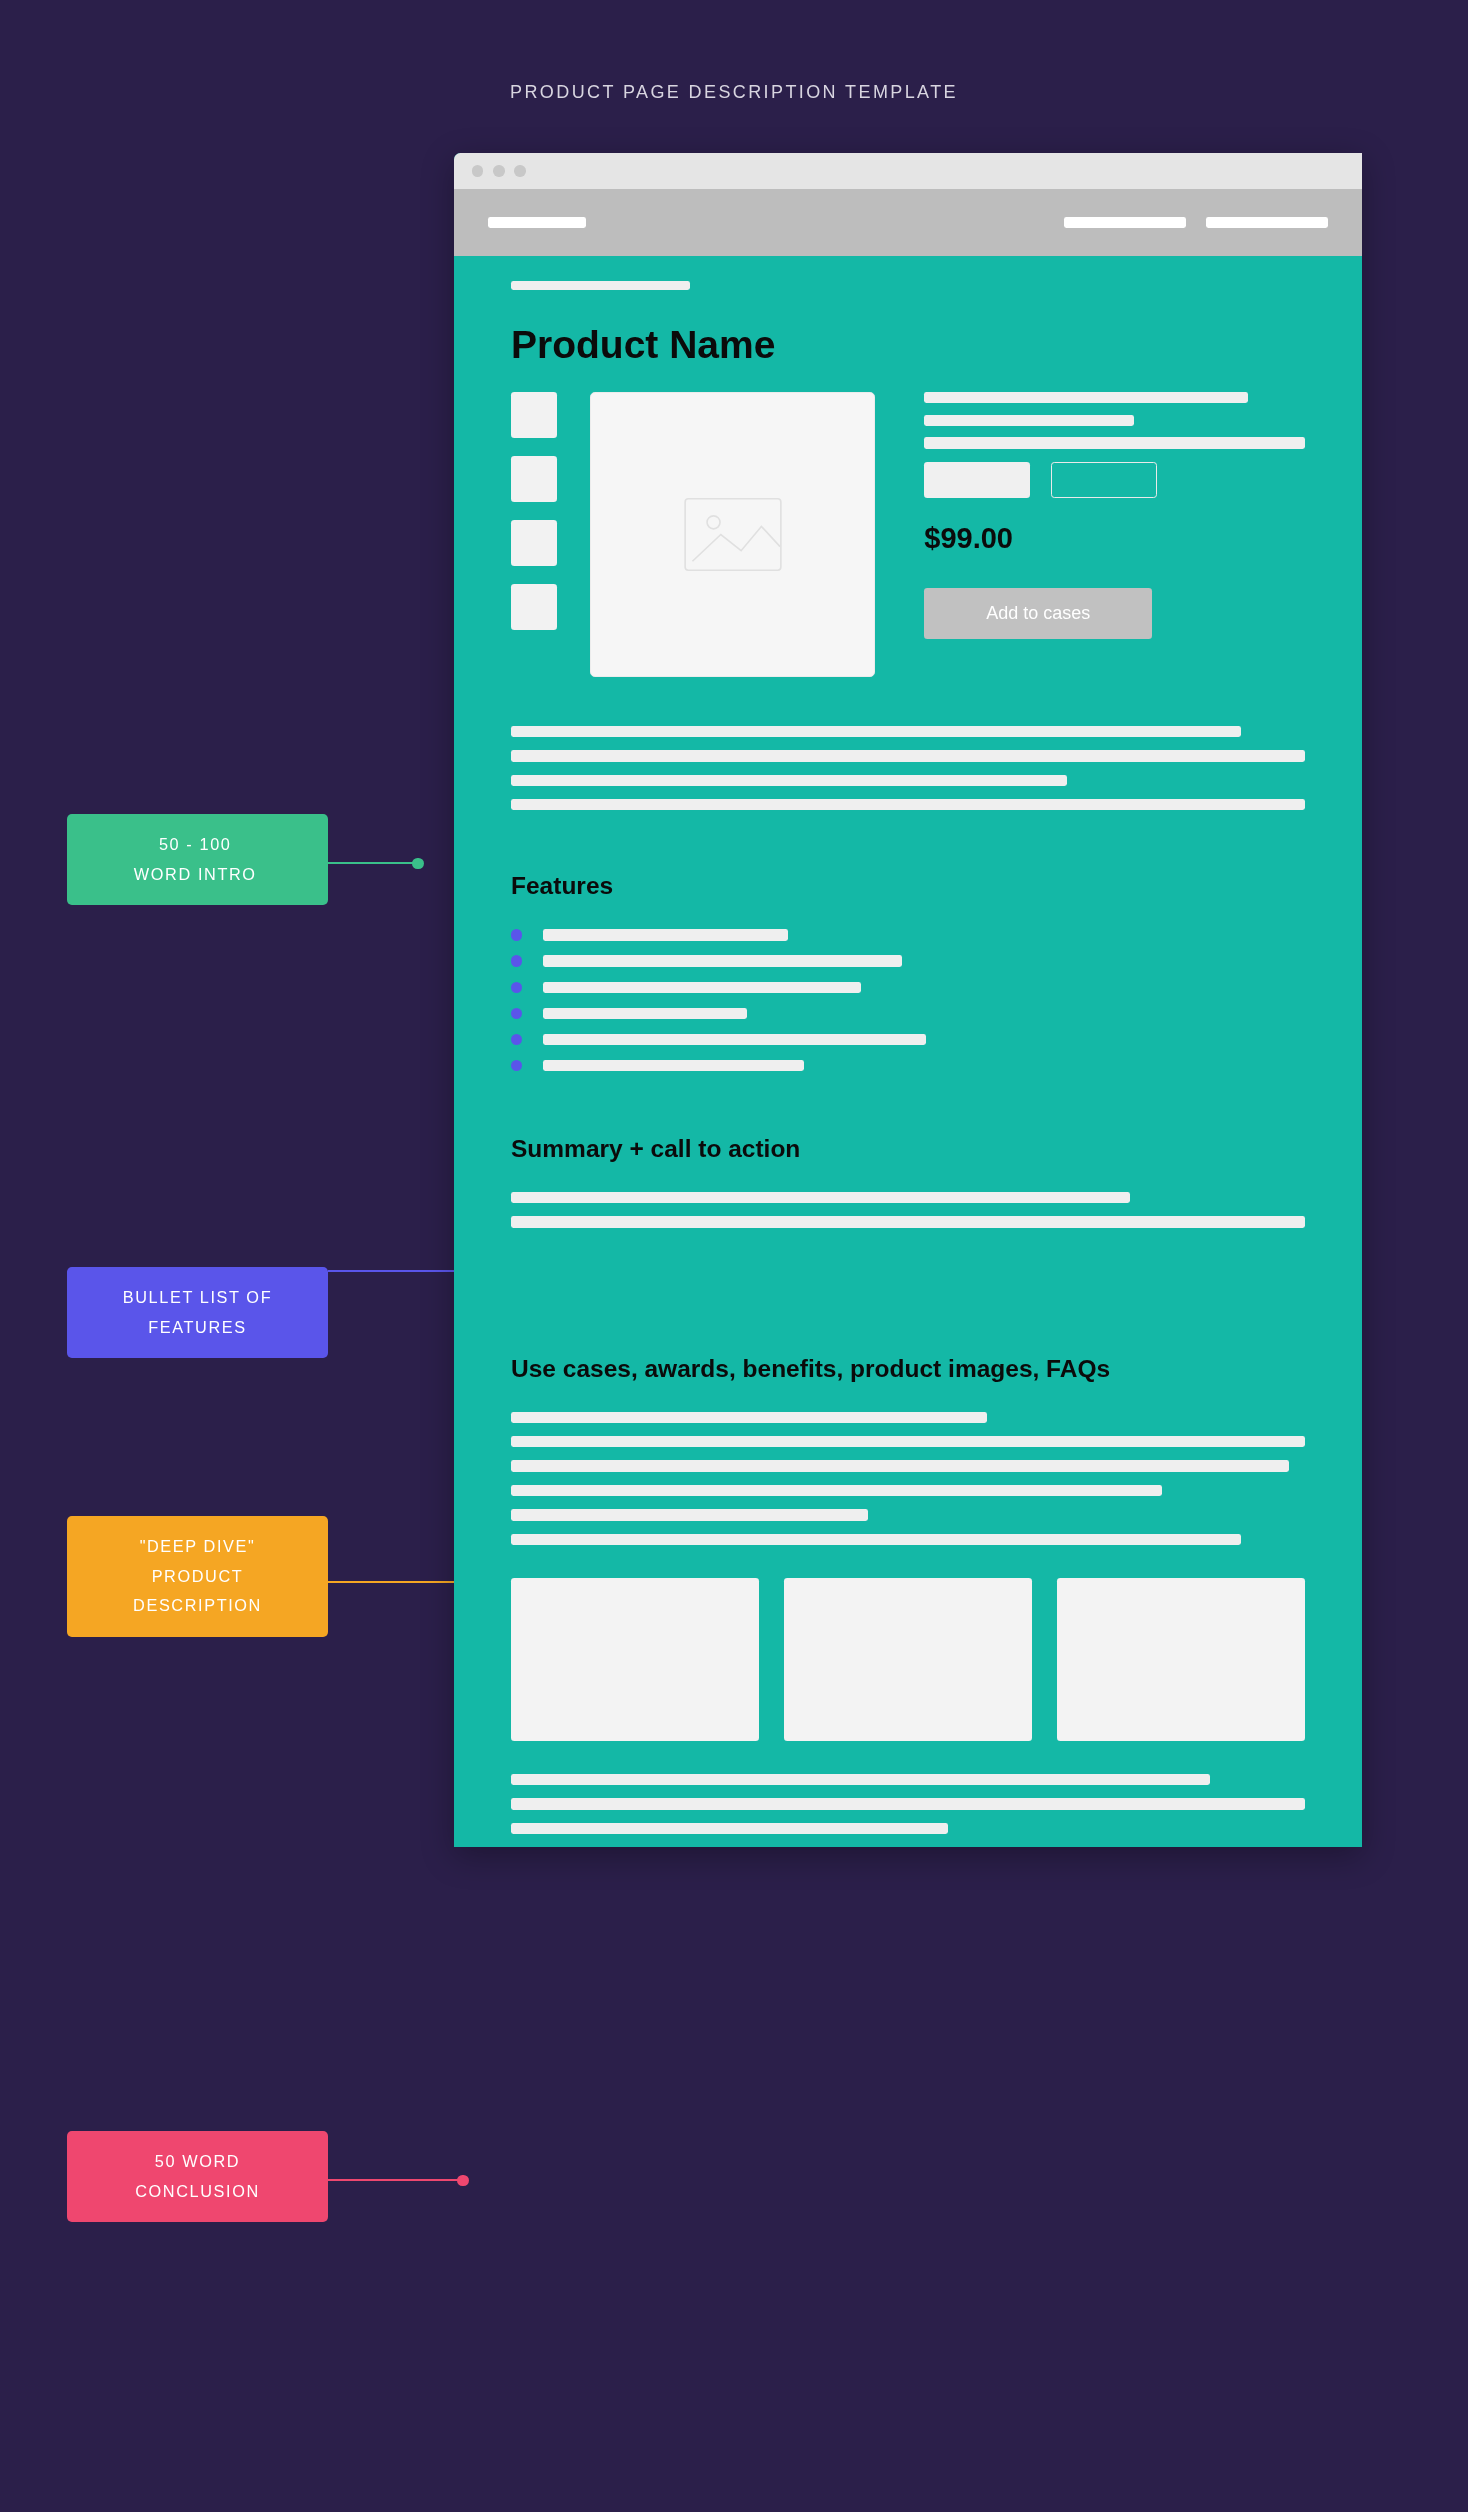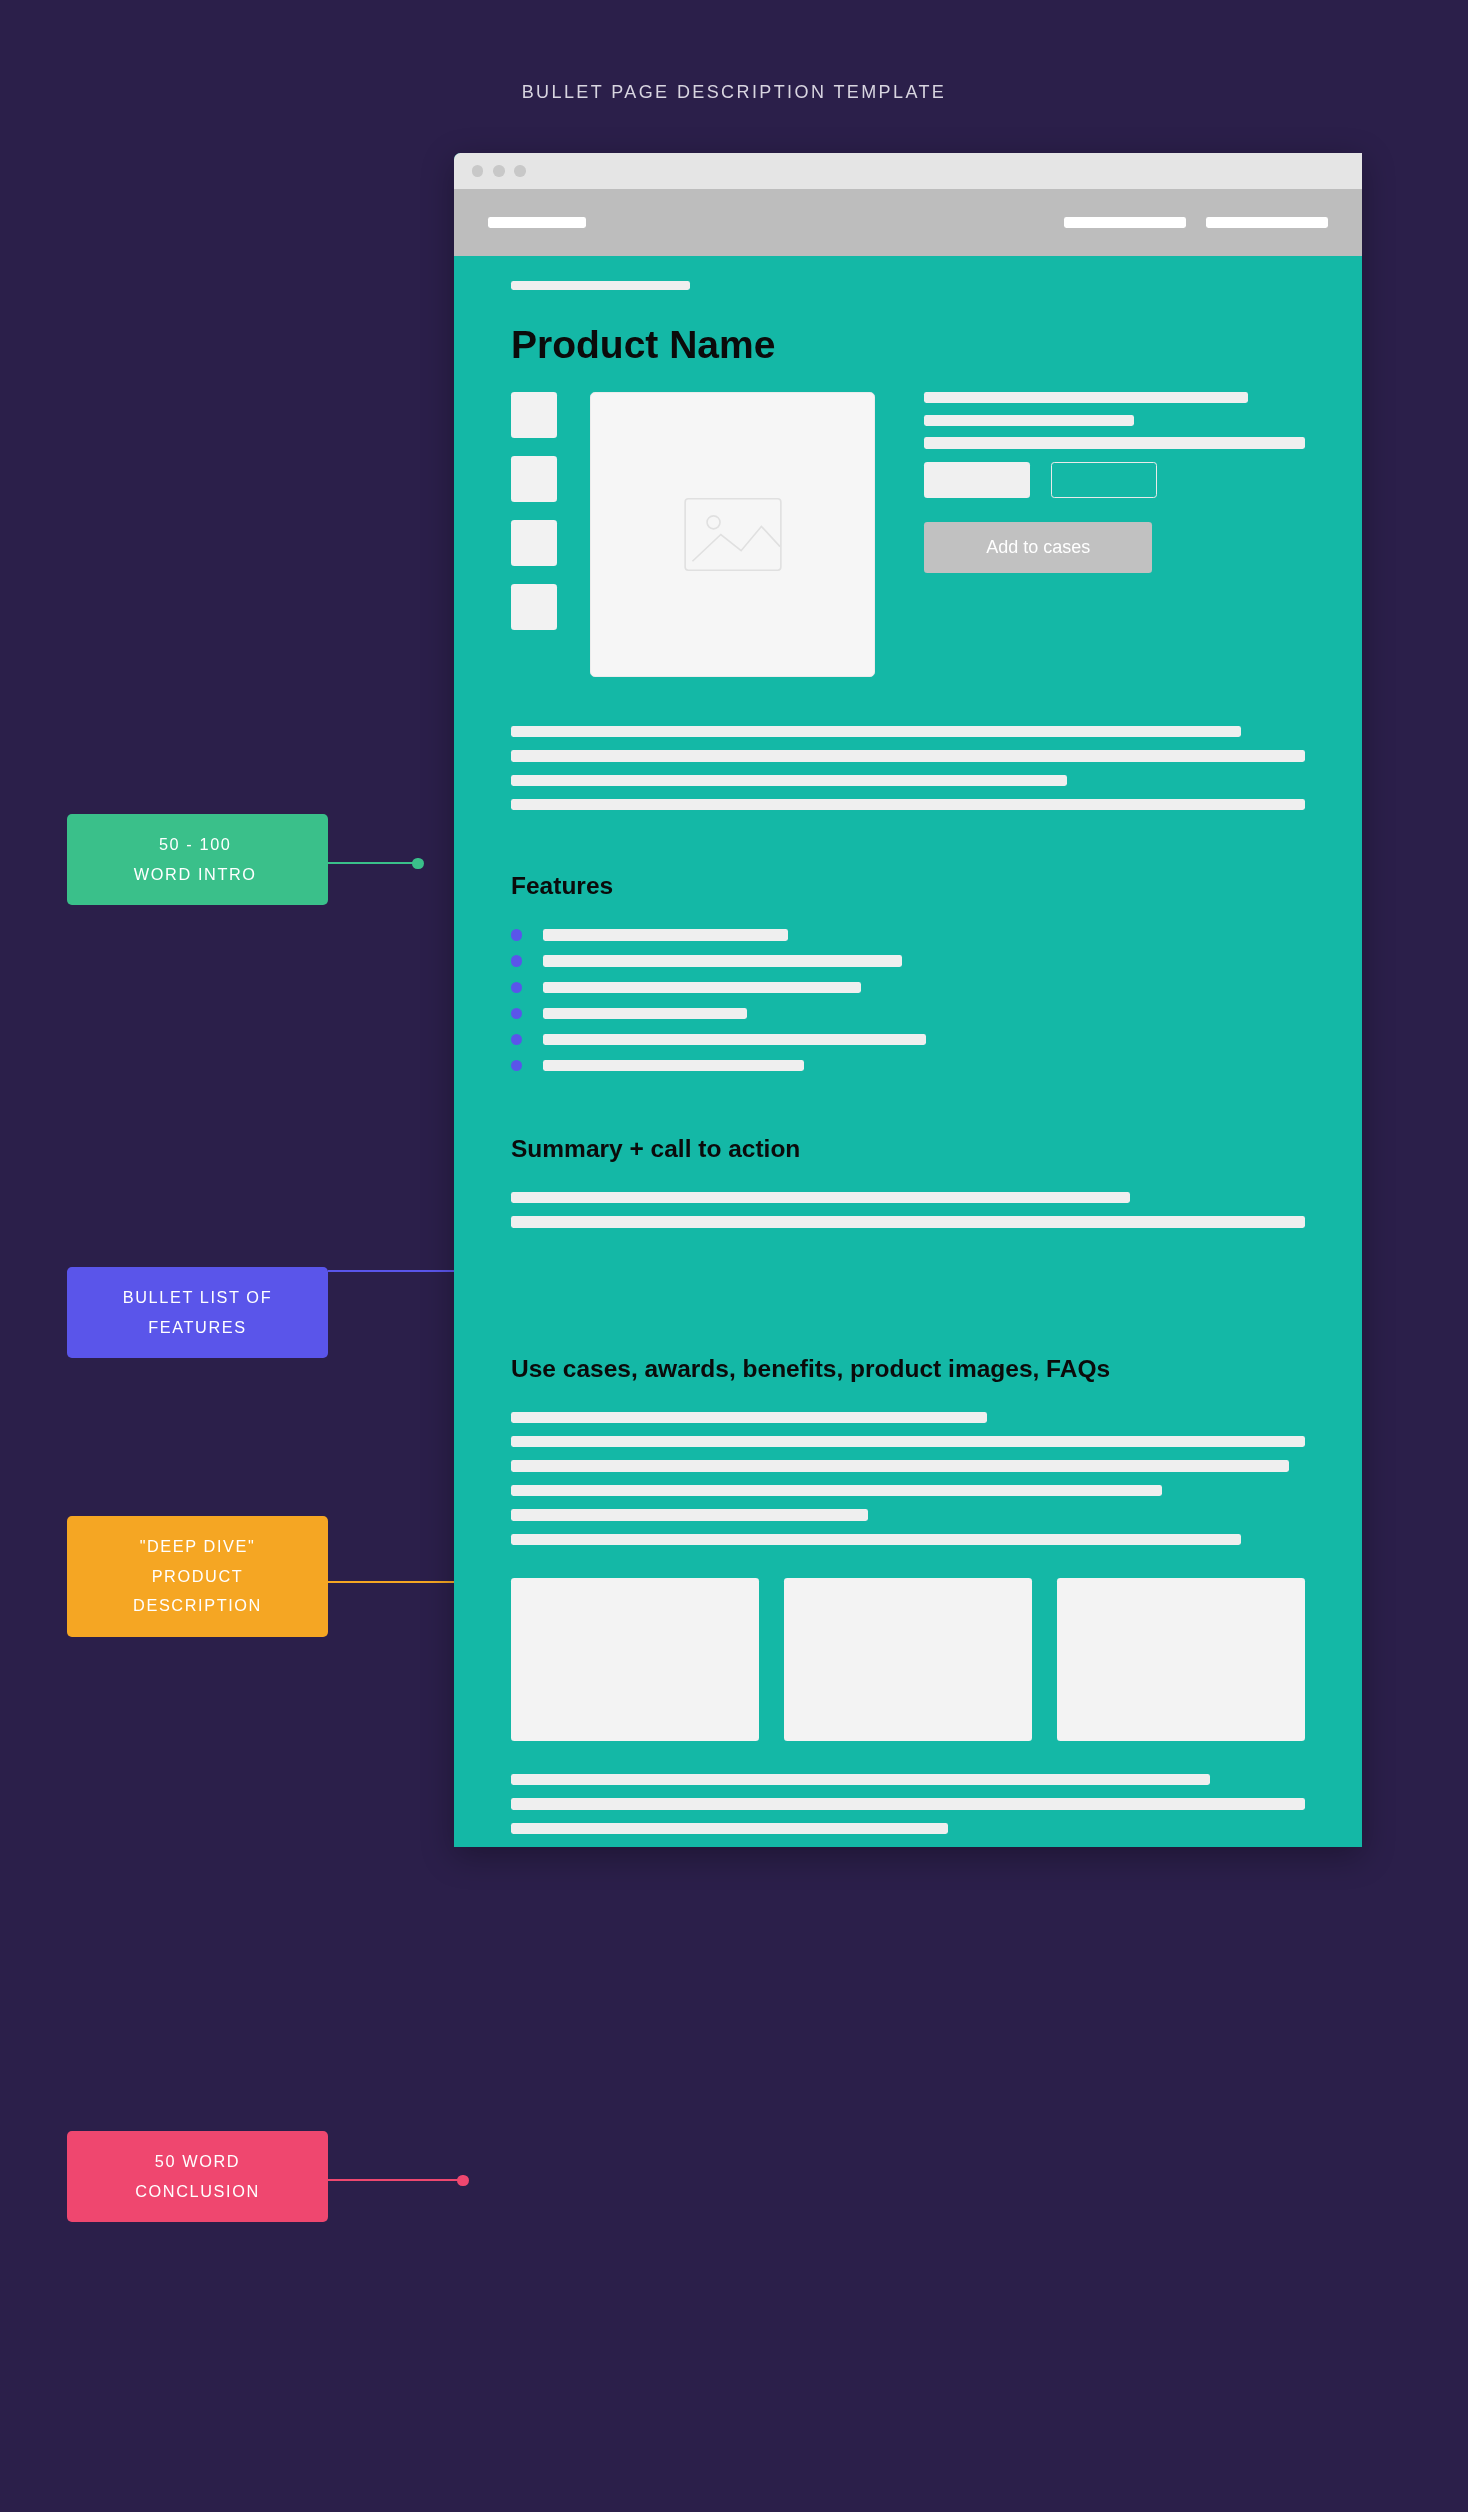--- a/index.html
+++ b/index.html
@@ -64,21 +64,21 @@
 .conn-orange { background: #f5a623; }
 .conn-red { background: #ef476f; }
 .conn-dot { position: absolute; width: 11.4px; height: 11.4px; border-radius: 50%; top: -4.5px; }
 .conn-dot.end { right: -5.7px; }
 </style>
 </head>
 <body>
 
 <div class="canvas">
 
-  <div class="page-title">BULLET PAGE DESCRIPTION TEMPLATE</div>
+  <div class="page-title">PRODUCT PAGE DESCRIPTION TEMPLATE</div>
 
   <div class="tag tag-green" style="top:814px; left:67px; width:261px;padding-left:15px;">
       <span style="white-space:pre-line;">50 - 100
 WORD INTRO</span>
     </div>
   <div class="connector conn-green" style="top:862px; left:328px; width:90px;">
       <div class="conn-dot end" style="background:#3ac08a;"></div>
     </div>
 
   <div class="tag tag-blue" style="top:1221px; left:67px; width:261px;margin-top:46px;">
@@ -143,20 +143,21 @@
         </div>
       </div>
       <div class="prod-right">
         <div class="line-ph" style="width:85%;"></div>
         <div class="line-ph" style="width:55%;"></div>
         <div class="line-ph" style="width:100%;"></div>
         <div class="selectors">
           <div class="sel-box sel-filled"></div>
           <div class="sel-box sel-outline"></div>
         </div>
+        <div class="price">$99.00</div>
         <button class="add-btn">Add to cases</button>
       </div>
     </div>
 
     <div class="section">
       <div class="para-ph">
         <div class="line-ph" style="width:92%;"></div>
         <div class="line-ph" style="width:100%;"></div>
         <div class="line-ph" style="width:70%;"></div>
         <div class="line-ph" style="width:100%;"></div>

